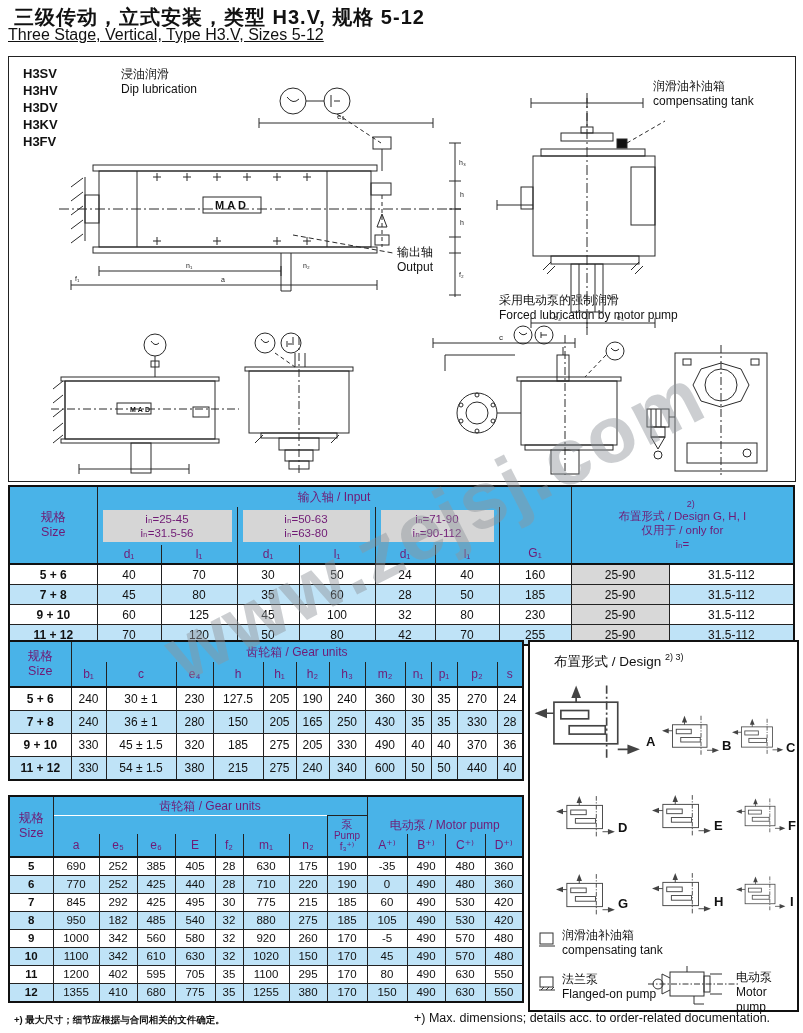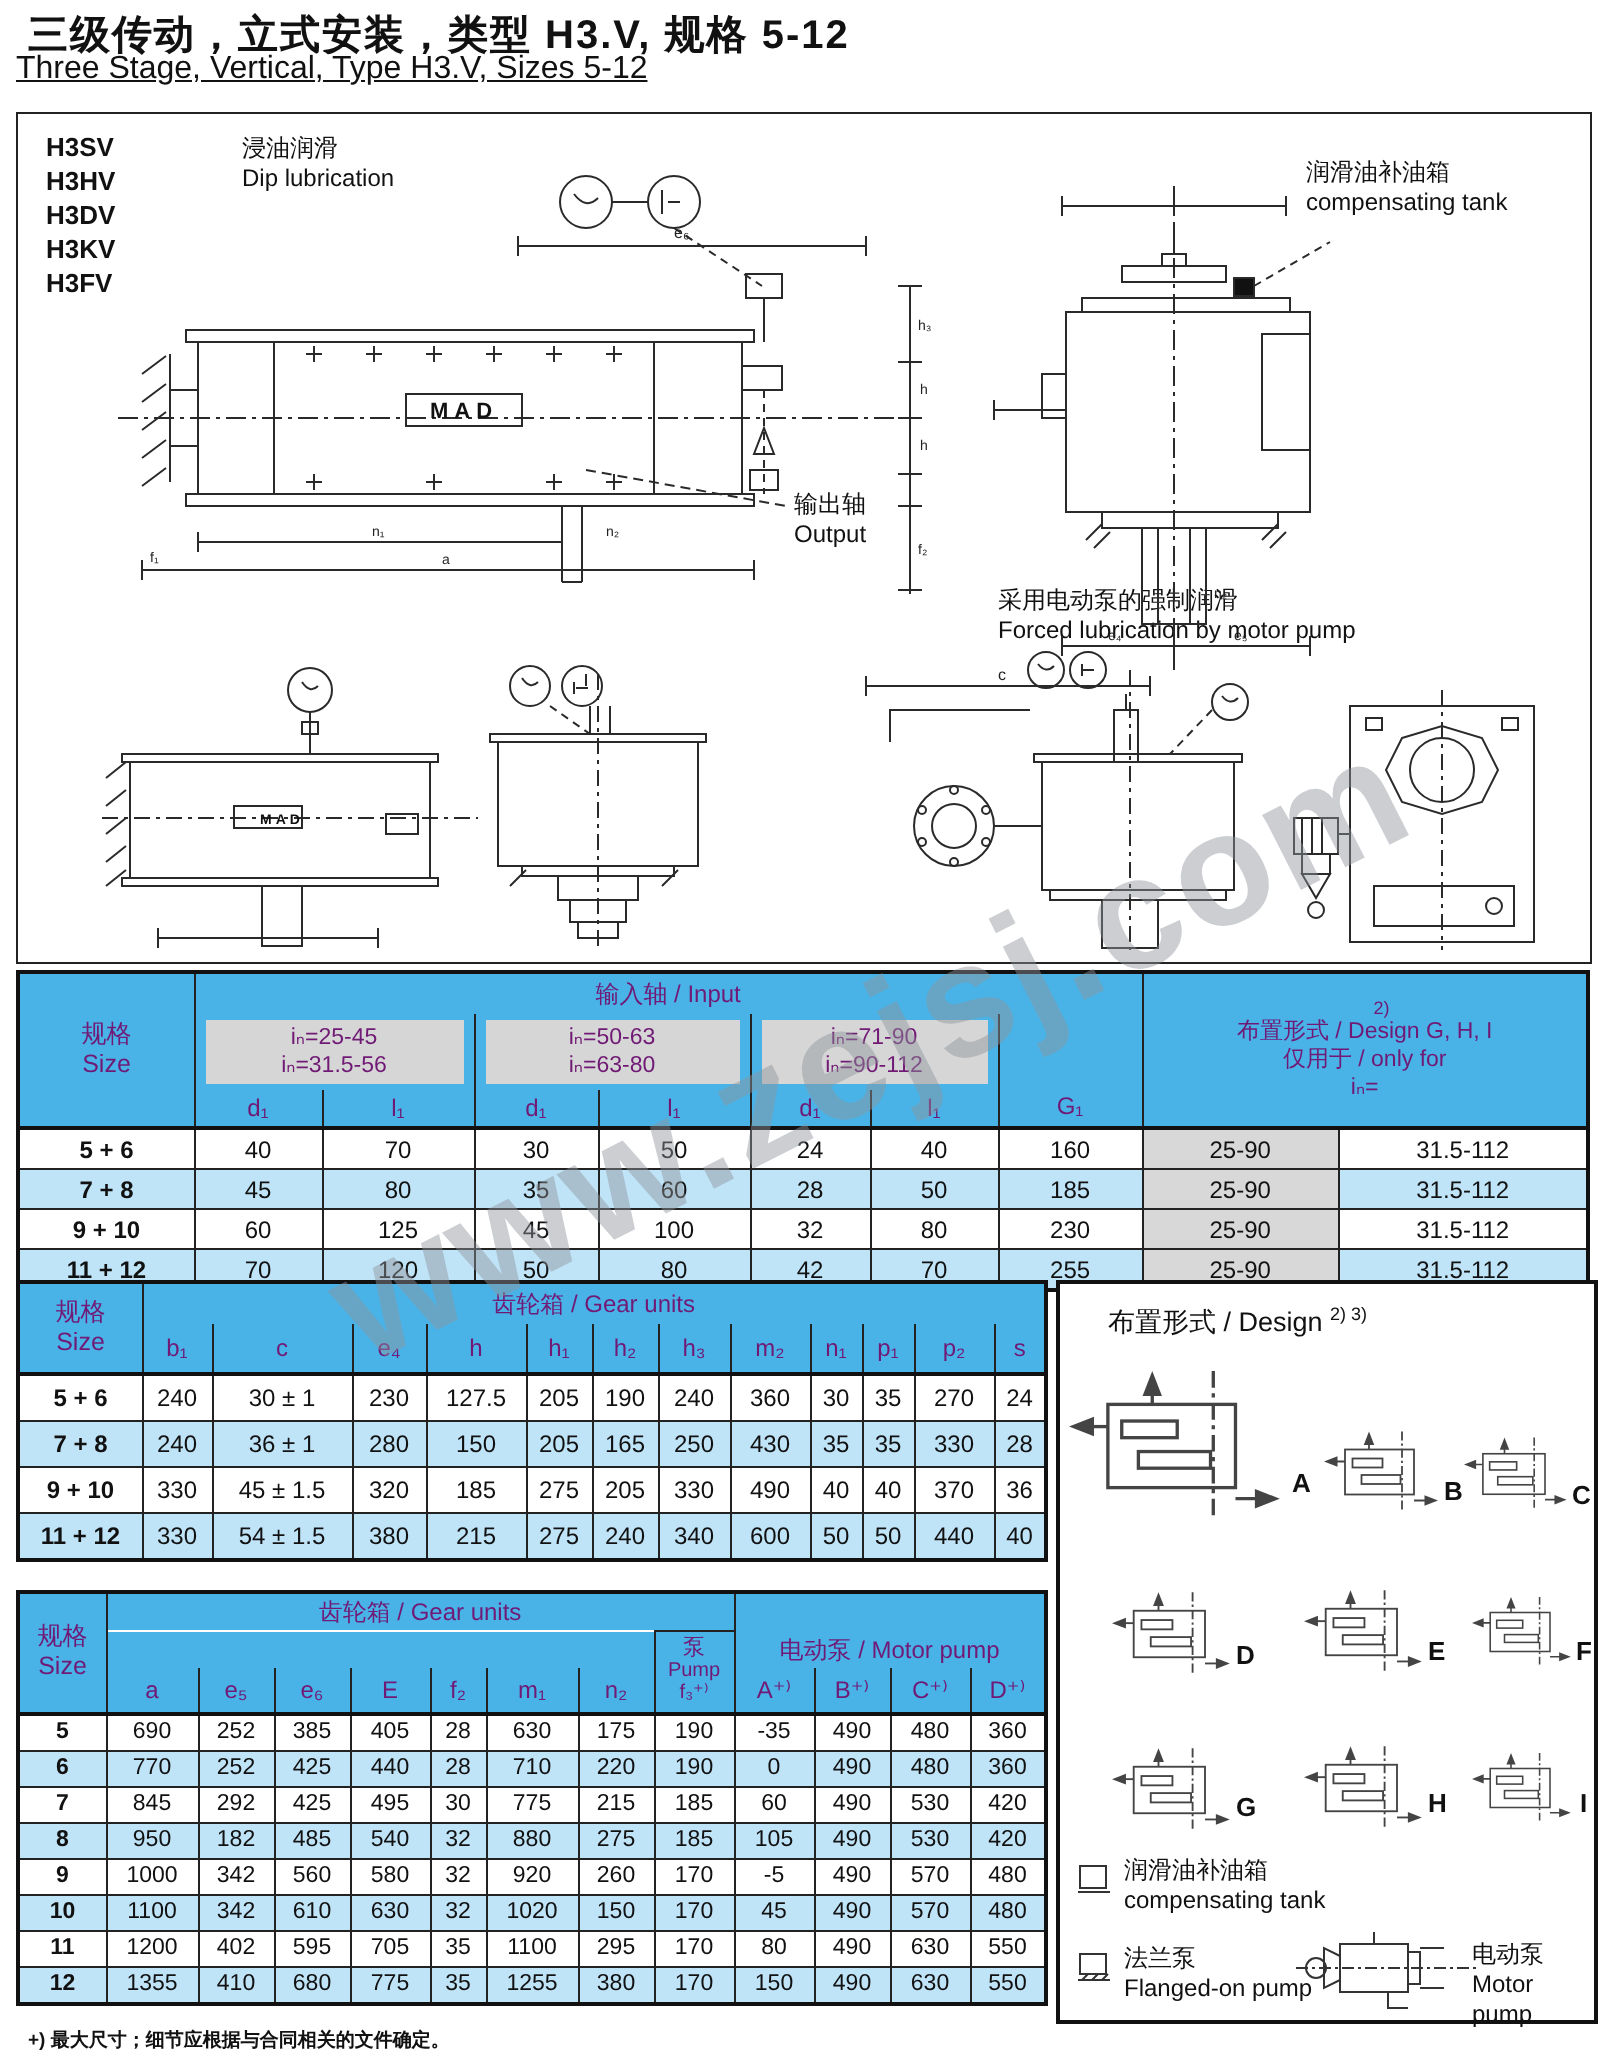--- a/index.html
+++ b/index.html
@@ -768,13 +768,14 @@
         </g>
       </svg>
     </span>
     <div class="legend" style="left:206px;top:328px;width:60px;">
       <div>电动泵</div>
       <div>Motor pump</div>
     </div>
   </div>
 
   <div class="fn-zh">+) 最大尺寸；细节应根据与合同相关的文件确定。</div>
+  <div class="fn-en">+) Max. dimensions; details acc. to order-related documentation.</div>
 </div>
 
 </body></html>

